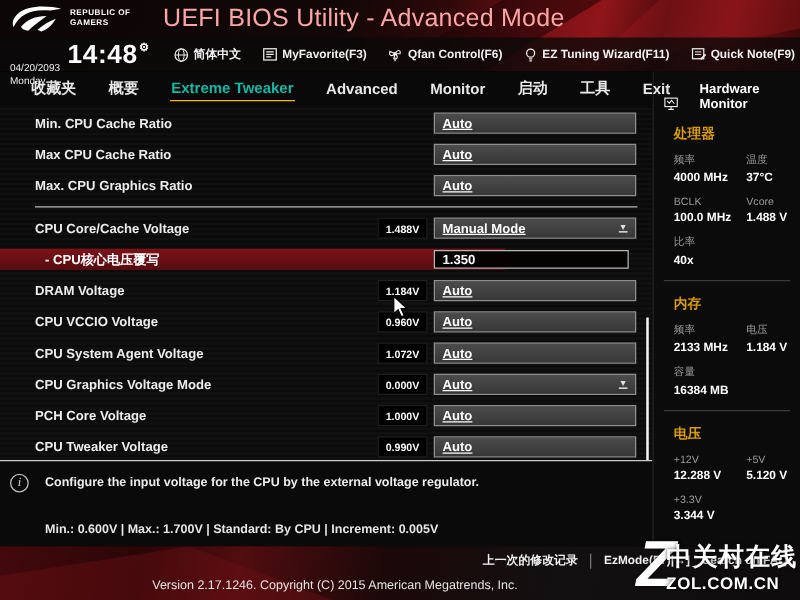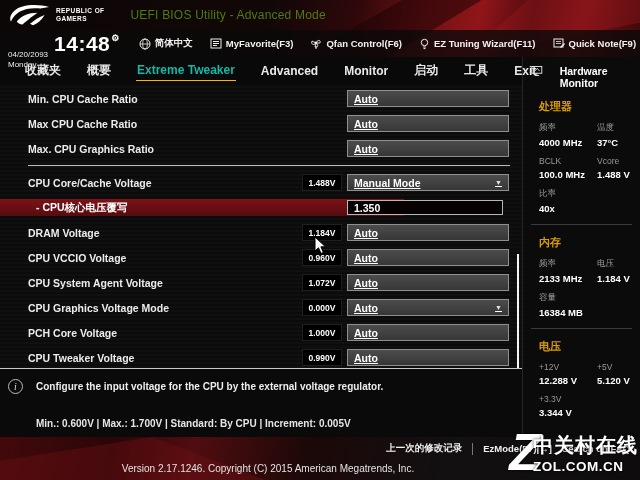--- a/index.html
+++ b/index.html
@@ -12,21 +12,21 @@
     background:linear-gradient(104deg,#0c0606 0%,#120707 42%,#2e080a 55%,#741114 66%,#901519 74%,#520c0f 82%,#7c1216 90%,#380809 100%); }
   .topbg .t1 { position:absolute; right:0; top:0; width:360px; height:57px; background:#1c0405; opacity:.55;
     clip-path:polygon(34% 0,56% 0,30% 100%,6% 100%); }
   .topbg .t2 { position:absolute; right:0; top:0; width:250px; height:57px; background:#a01a1f; opacity:.35;
     clip-path:polygon(55% 0,100% 0,100% 40%,30% 100%); }
 
   
   .titlebar { position:absolute; left:0; top:0; width:640px; height:30px; display:flex; align-items:center; z-index:5; }
   .rog-logo { width:44px; height:26px; margin-left:8px; flex:0 0 auto; }
   .brand { margin-left:4px; font-size:6.5px; font-weight:bold; letter-spacing:.4px; line-height:1.25; color:#fff; }
-  .app-title { margin-left:26px; font-size:12px; color:#4d7c0f; letter-spacing:.2px; }
+  .app-title { margin-left:26px; font-size:20px; color:#fca5a5; letter-spacing:.2px; }
 
   
   .toolbar { position:absolute; left:0; top:30px; width:640px; height:27px; display:flex; align-items:center;
     background:rgba(10,9,9,.78); z-index:5; }
   .datebox { margin-left:8px; font-size:8px; line-height:1.3; color:#eee;margin-top:33px; }
   .timebox { margin-left:6px; font-size:21px; font-weight:bold; color:#fff; letter-spacing:.5px; display:flex; align-items:flex-start; }
   .gear { font-size:9px; margin:1px 0 0 1px; color:#fff; }
   .tb-divider { width:1px; height:16px; background:#6a6a6a; margin:0 10px 0 9px; }
   .tb-item { display:flex; align-items:center; gap:4px; font-size:9.5px; font-weight:bold; color:#f2f2f2; margin-right:17px; white-space:nowrap; }
   .tb-item svg { display:block; }
@@ -58,21 +58,21 @@
 
   
   .helpbar { position:absolute; left:0; top:368px; width:522px; height:69px; background:#0a0a0a; border-top:1px solid #c9c9c9; }
   .info-icon { position:absolute; left:8px; top:10px; width:15px; height:15px; border:1px solid #bbb; border-radius:50%;
     display:flex; align-items:center; justify-content:center; font-size:10px; font-style:italic; font-family:"Liberation Serif",serif; color:#ddd; }
   .help-desc { position:absolute; left:36px; top:12px; font-size:10px; font-weight:bold; color:#ededed; }
   .help-range { position:absolute; left:36px; top:49px; font-size:10px; font-weight:bold; color:#e6e6e6; }
 
   
   .sidebar { position:absolute; left:522px; top:57px; width:118px; height:380px; background:#0b0b0b; border-left:1px solid #262626; }
-  .hm-title { display:flex; align-items:flex-start; gap:17px; font-size:10.5px; font-weight:bold; color:#fff; padding:8px 0 0 8px; }
+  .hm-title { display:flex; align-items:flex-end; gap:17px; font-size:10.5px; font-weight:bold; color:#fff; padding:8px 0 0 8px; }
   .hm-section-title { color:#d99b00; font-size:11px; font-weight:bold; padding:10px 0 2px 16px; }
   .hm-grid { display:grid; grid-template-columns:58px 52px; padding-left:16px; row-gap:2px; }
   .hm-field { margin-top:6px; }
   .hm-label { font-size:8.5px; color:#9a9a9a; }
   .hm-value { font-size:9.5px; font-weight:bold; color:#fff; margin-top:3px; }
   .hm-sep { border-top:1px solid #3a3a3a; margin:10px 8px 0 8px; }
 
   
   .footer { position:absolute; left:0; top:437px; width:640px; height:43px;
     background:linear-gradient(100deg,#43090c 0%,#2a0607 18%,#510d10 30%,#1c0808 48%,#121011 70%,#0e0c0c 100%); }

